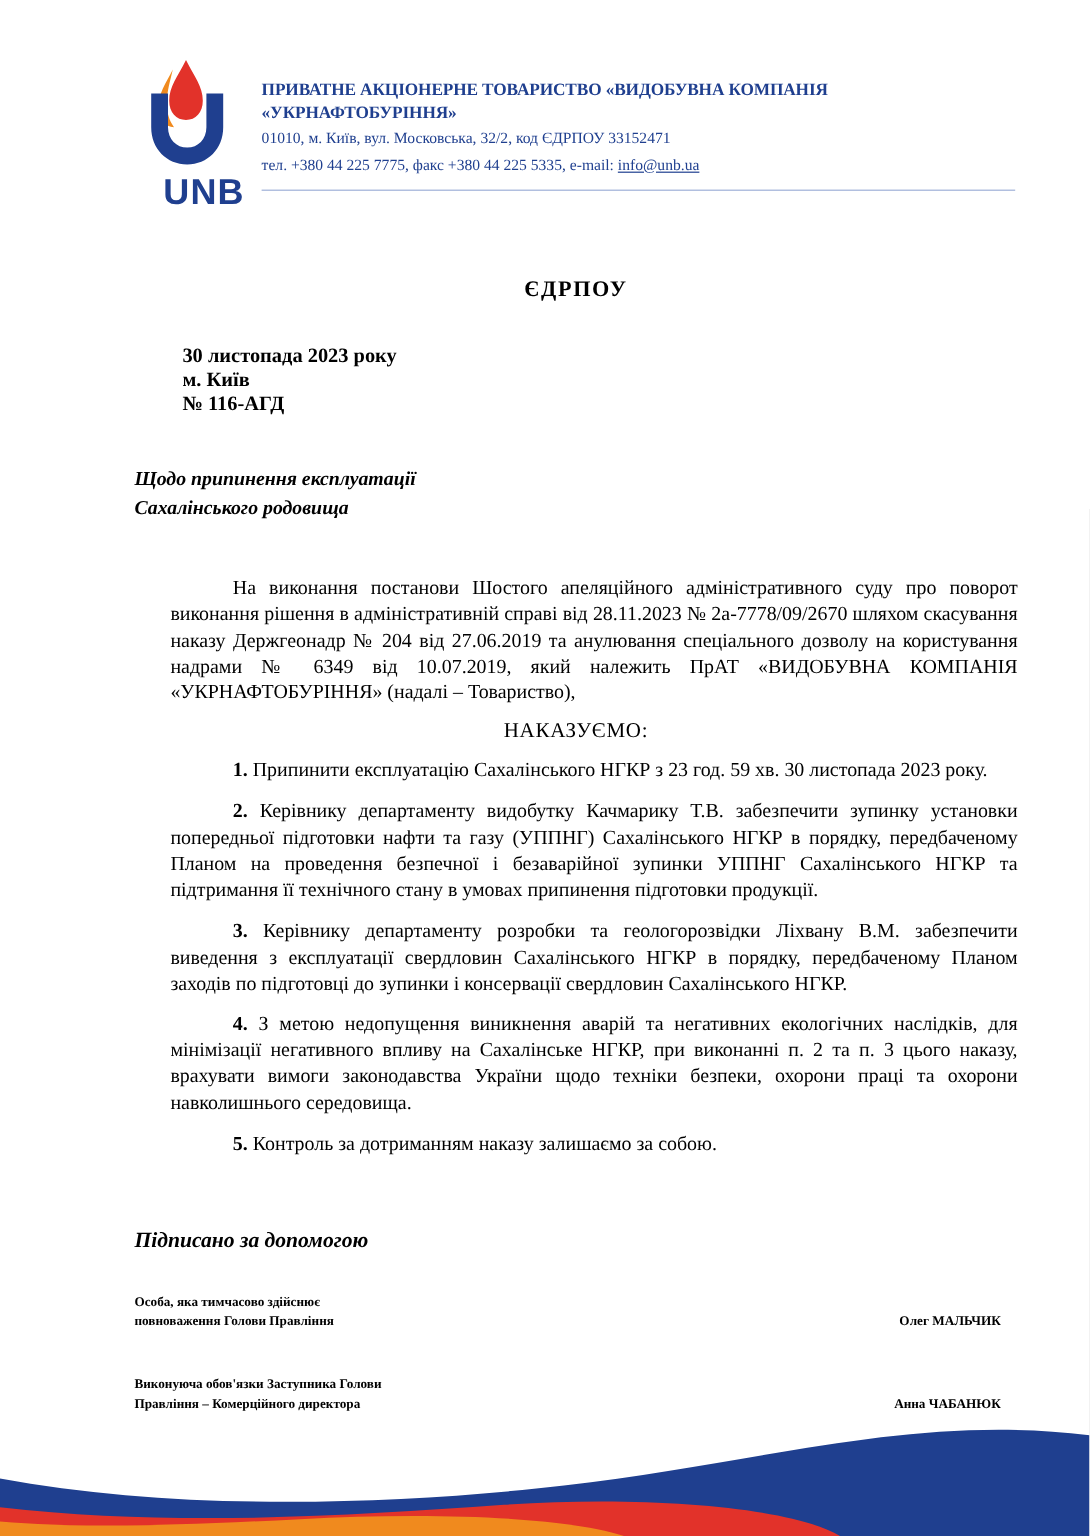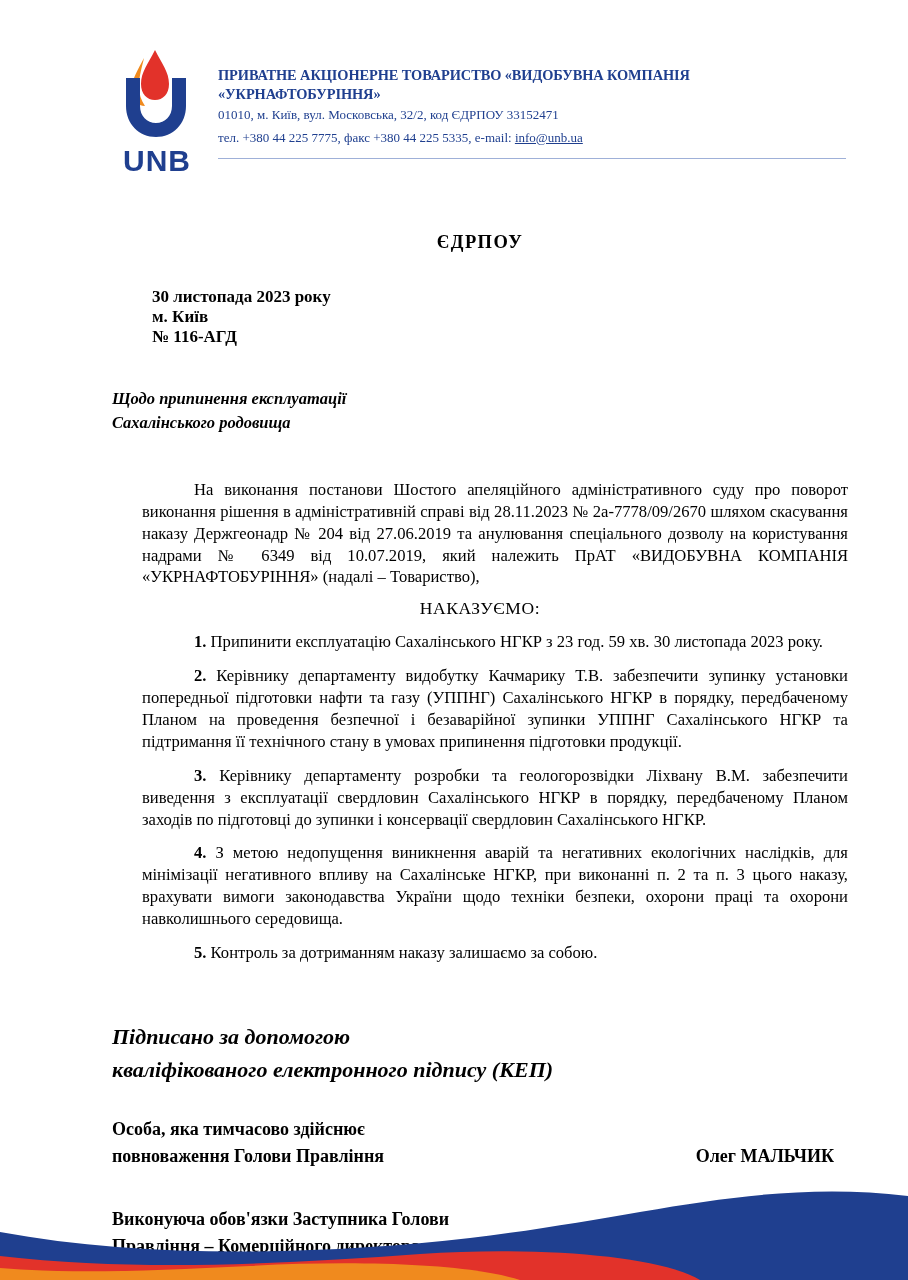--- a/index.html
+++ b/index.html
@@ -35,21 +35,21 @@
     height: 130px;
   }
   .logo svg { display: block; }
   .logo-word {
     font-family: "Liberation Sans", sans-serif;
     font-weight: bold;
     font-size: 30px;
     letter-spacing: 1px;
     color: #1f3f8f;
     margin-top: 4px;
-    text-align: center;
+    text-align: right;
     padding-left: 2px;
   }
   .head-text {
     flex: 1;
     padding-left: 14px;
     padding-top: 18px;
   }
   .company-name {
     font-family: Liberation Serif, serif;
     font-weight: bold;
@@ -125,31 +125,31 @@
     letter-spacing: 0.6px;
     margin-top: 10px;
   }
 
   .num { font-weight: bold; }
 
   .sign-note {
     margin-top: 56px;
     font-style: italic;
     font-weight: bold;
-    font-size: 22px;
+    font-size: 18px;
     line-height: 1.5;
   }
 
   .sig-block {
     margin-top: 30px;
     display: flex;
     justify-content: space-between;
     align-items: flex-end;
     font-weight: bold;
-    font-size: 18px;
+    font-size: 11px;
     line-height: 1.5;
     gap: 25px;
   }
   .sig-block.second { margin-top: 36px; }
   .sig-left { max-width: 560px; }
   .sig-right { white-space: nowrap; padding-bottom: 0px; padding-right: 14px;}
 
   
   .footer {
     position: absolute;
@@ -219,21 +219,20 @@
       <span class="num">4.</span>
       <span>З метою недопущення виникнення аварій та негативних екологічних наслідків, для мінімізації негативного впливу на Сахалінське НГКР, при виконанні п. 2 та п. 3 цього наказу, врахувати вимоги законодавства України щодо техніки безпеки, охорони праці та охорони навколишнього середовища.</span>
     </div>
     <div class="para">
       <span class="num">5.</span>
       <span>Контроль за дотриманням наказу залишаємо за собою.</span>
     </div>
 
     <div class="sign-note">
       <div>Підписано за допомогою</div>
-      <div>кваліфікованого електронного підпису (КЕП)</div>
     </div>
 
     <div class="sig-block">
       <div class="sig-left">
         <div>Особа, яка тимчасово здійснює</div>
         <div>повноваження Голови Правління</div>
       </div>
       <div class="sig-right">Олег МАЛЬЧИК</div>
     </div>
 

